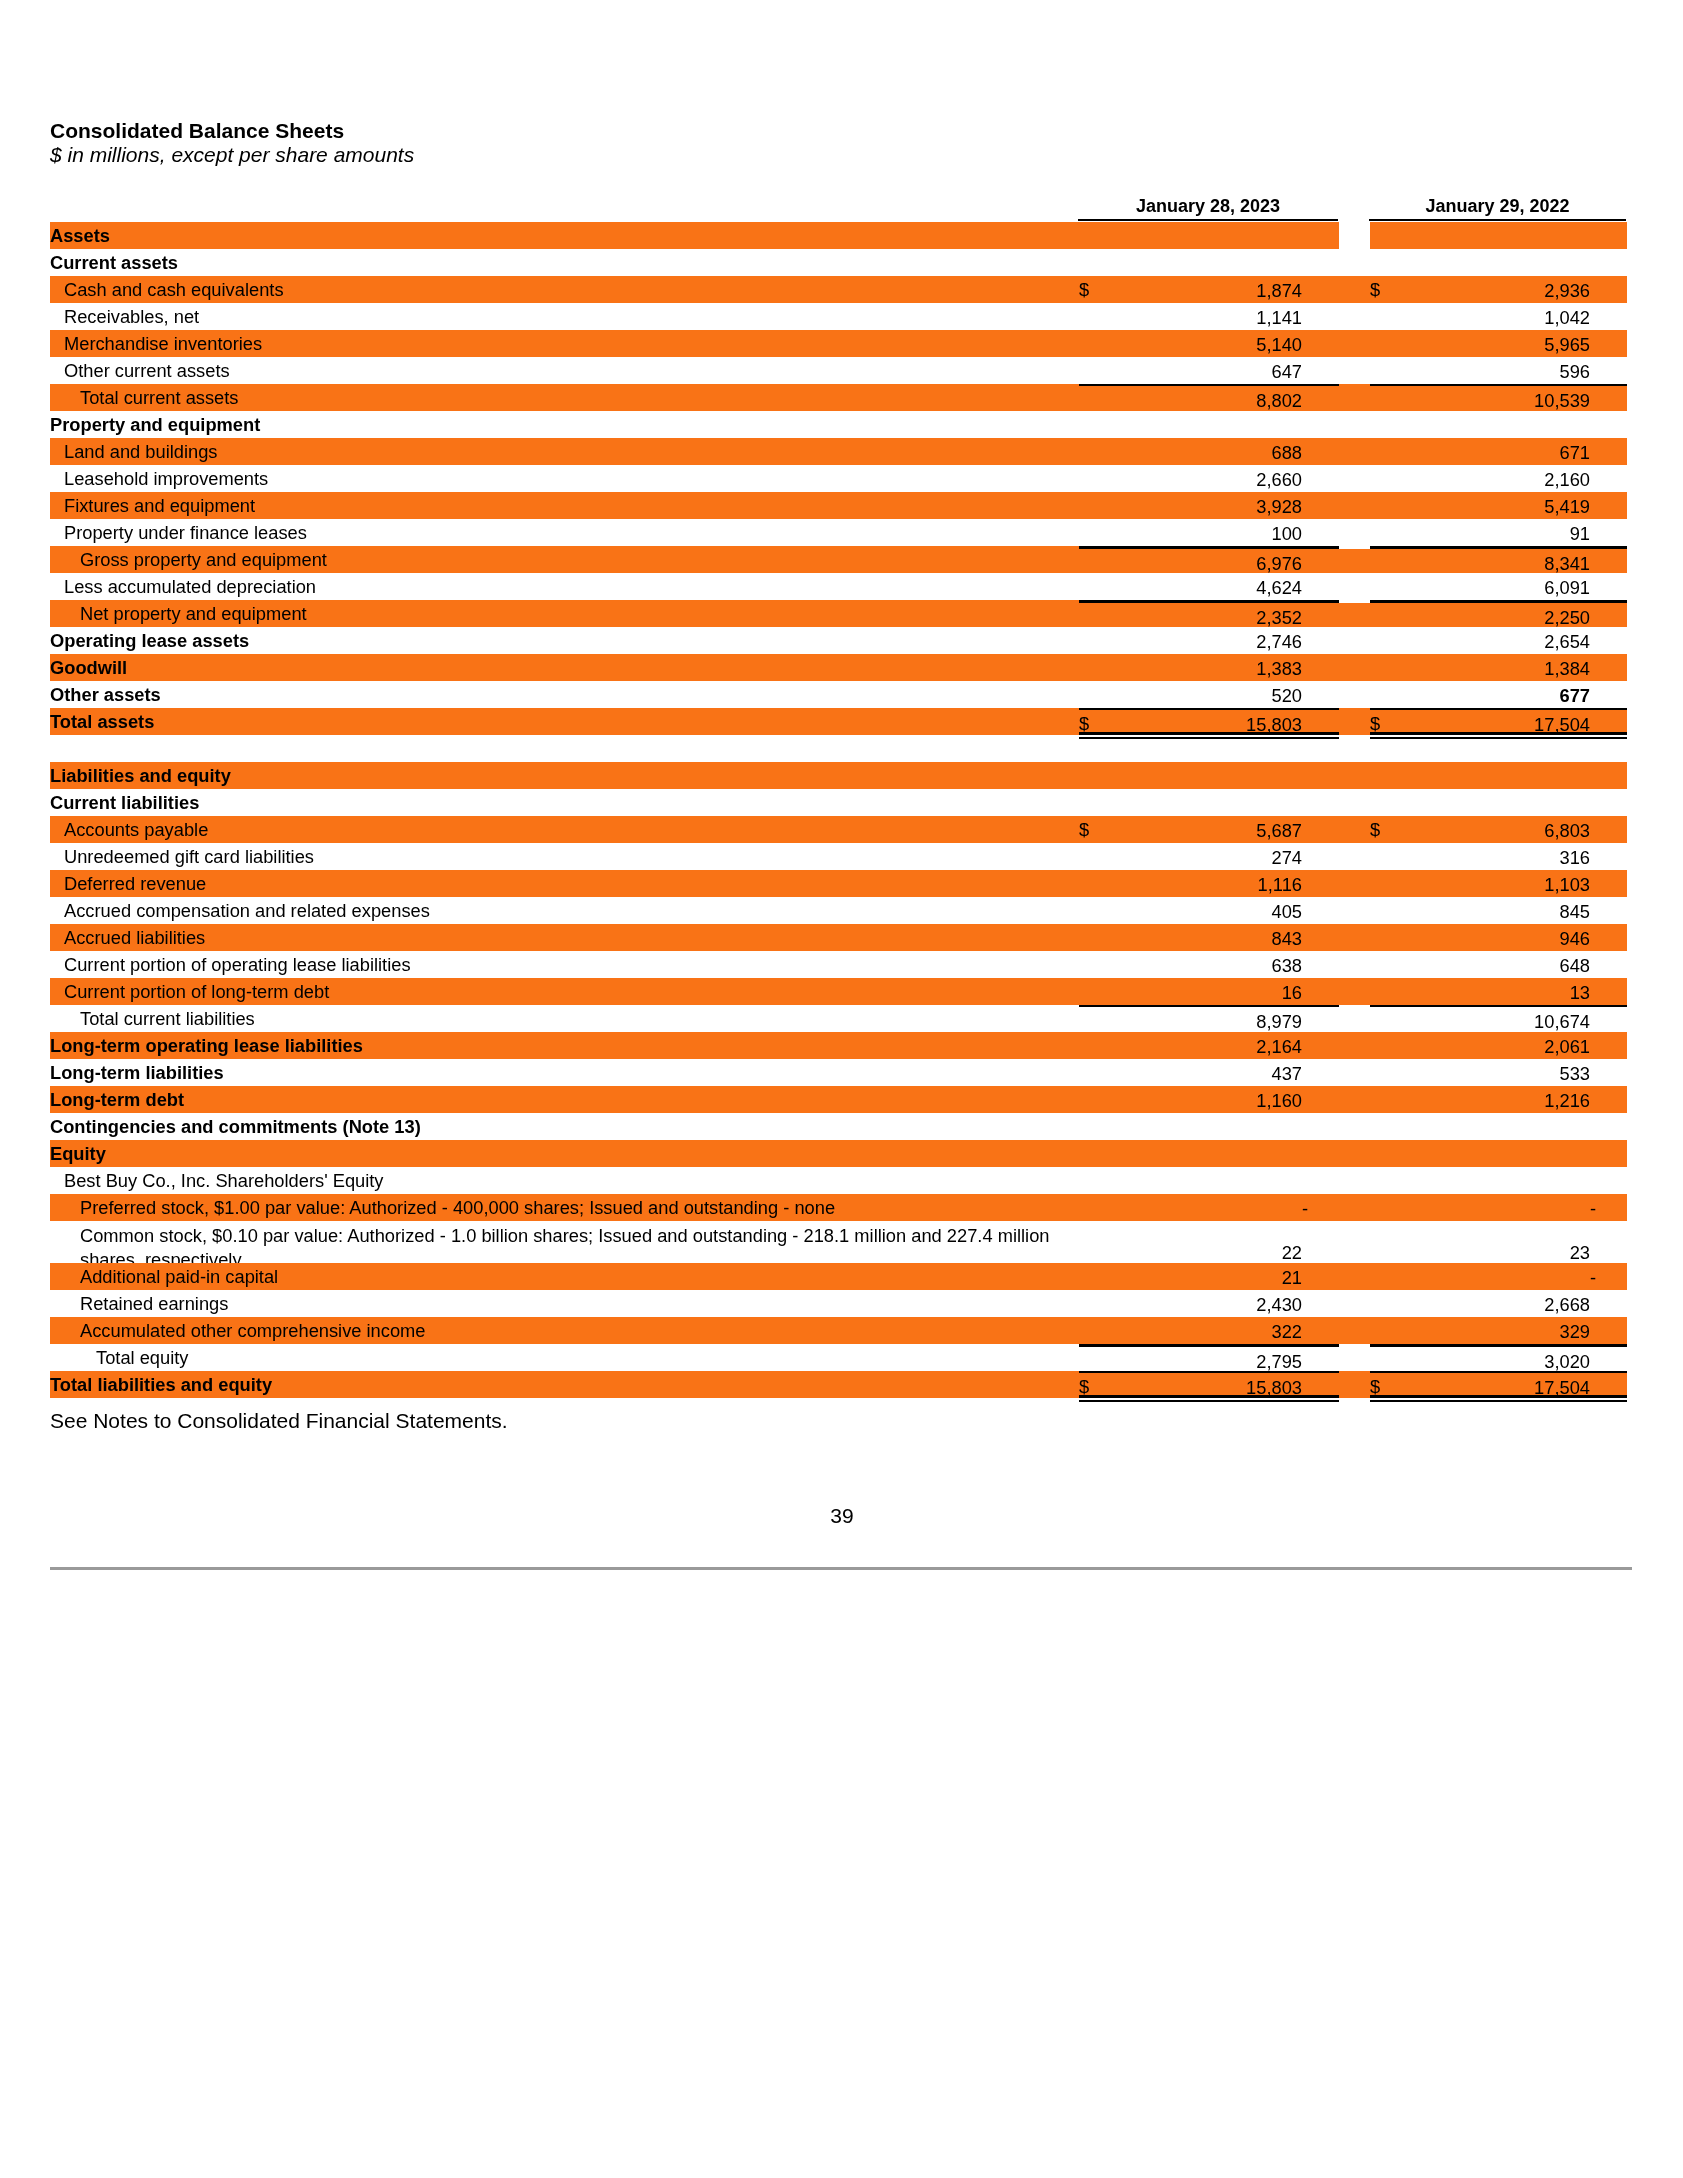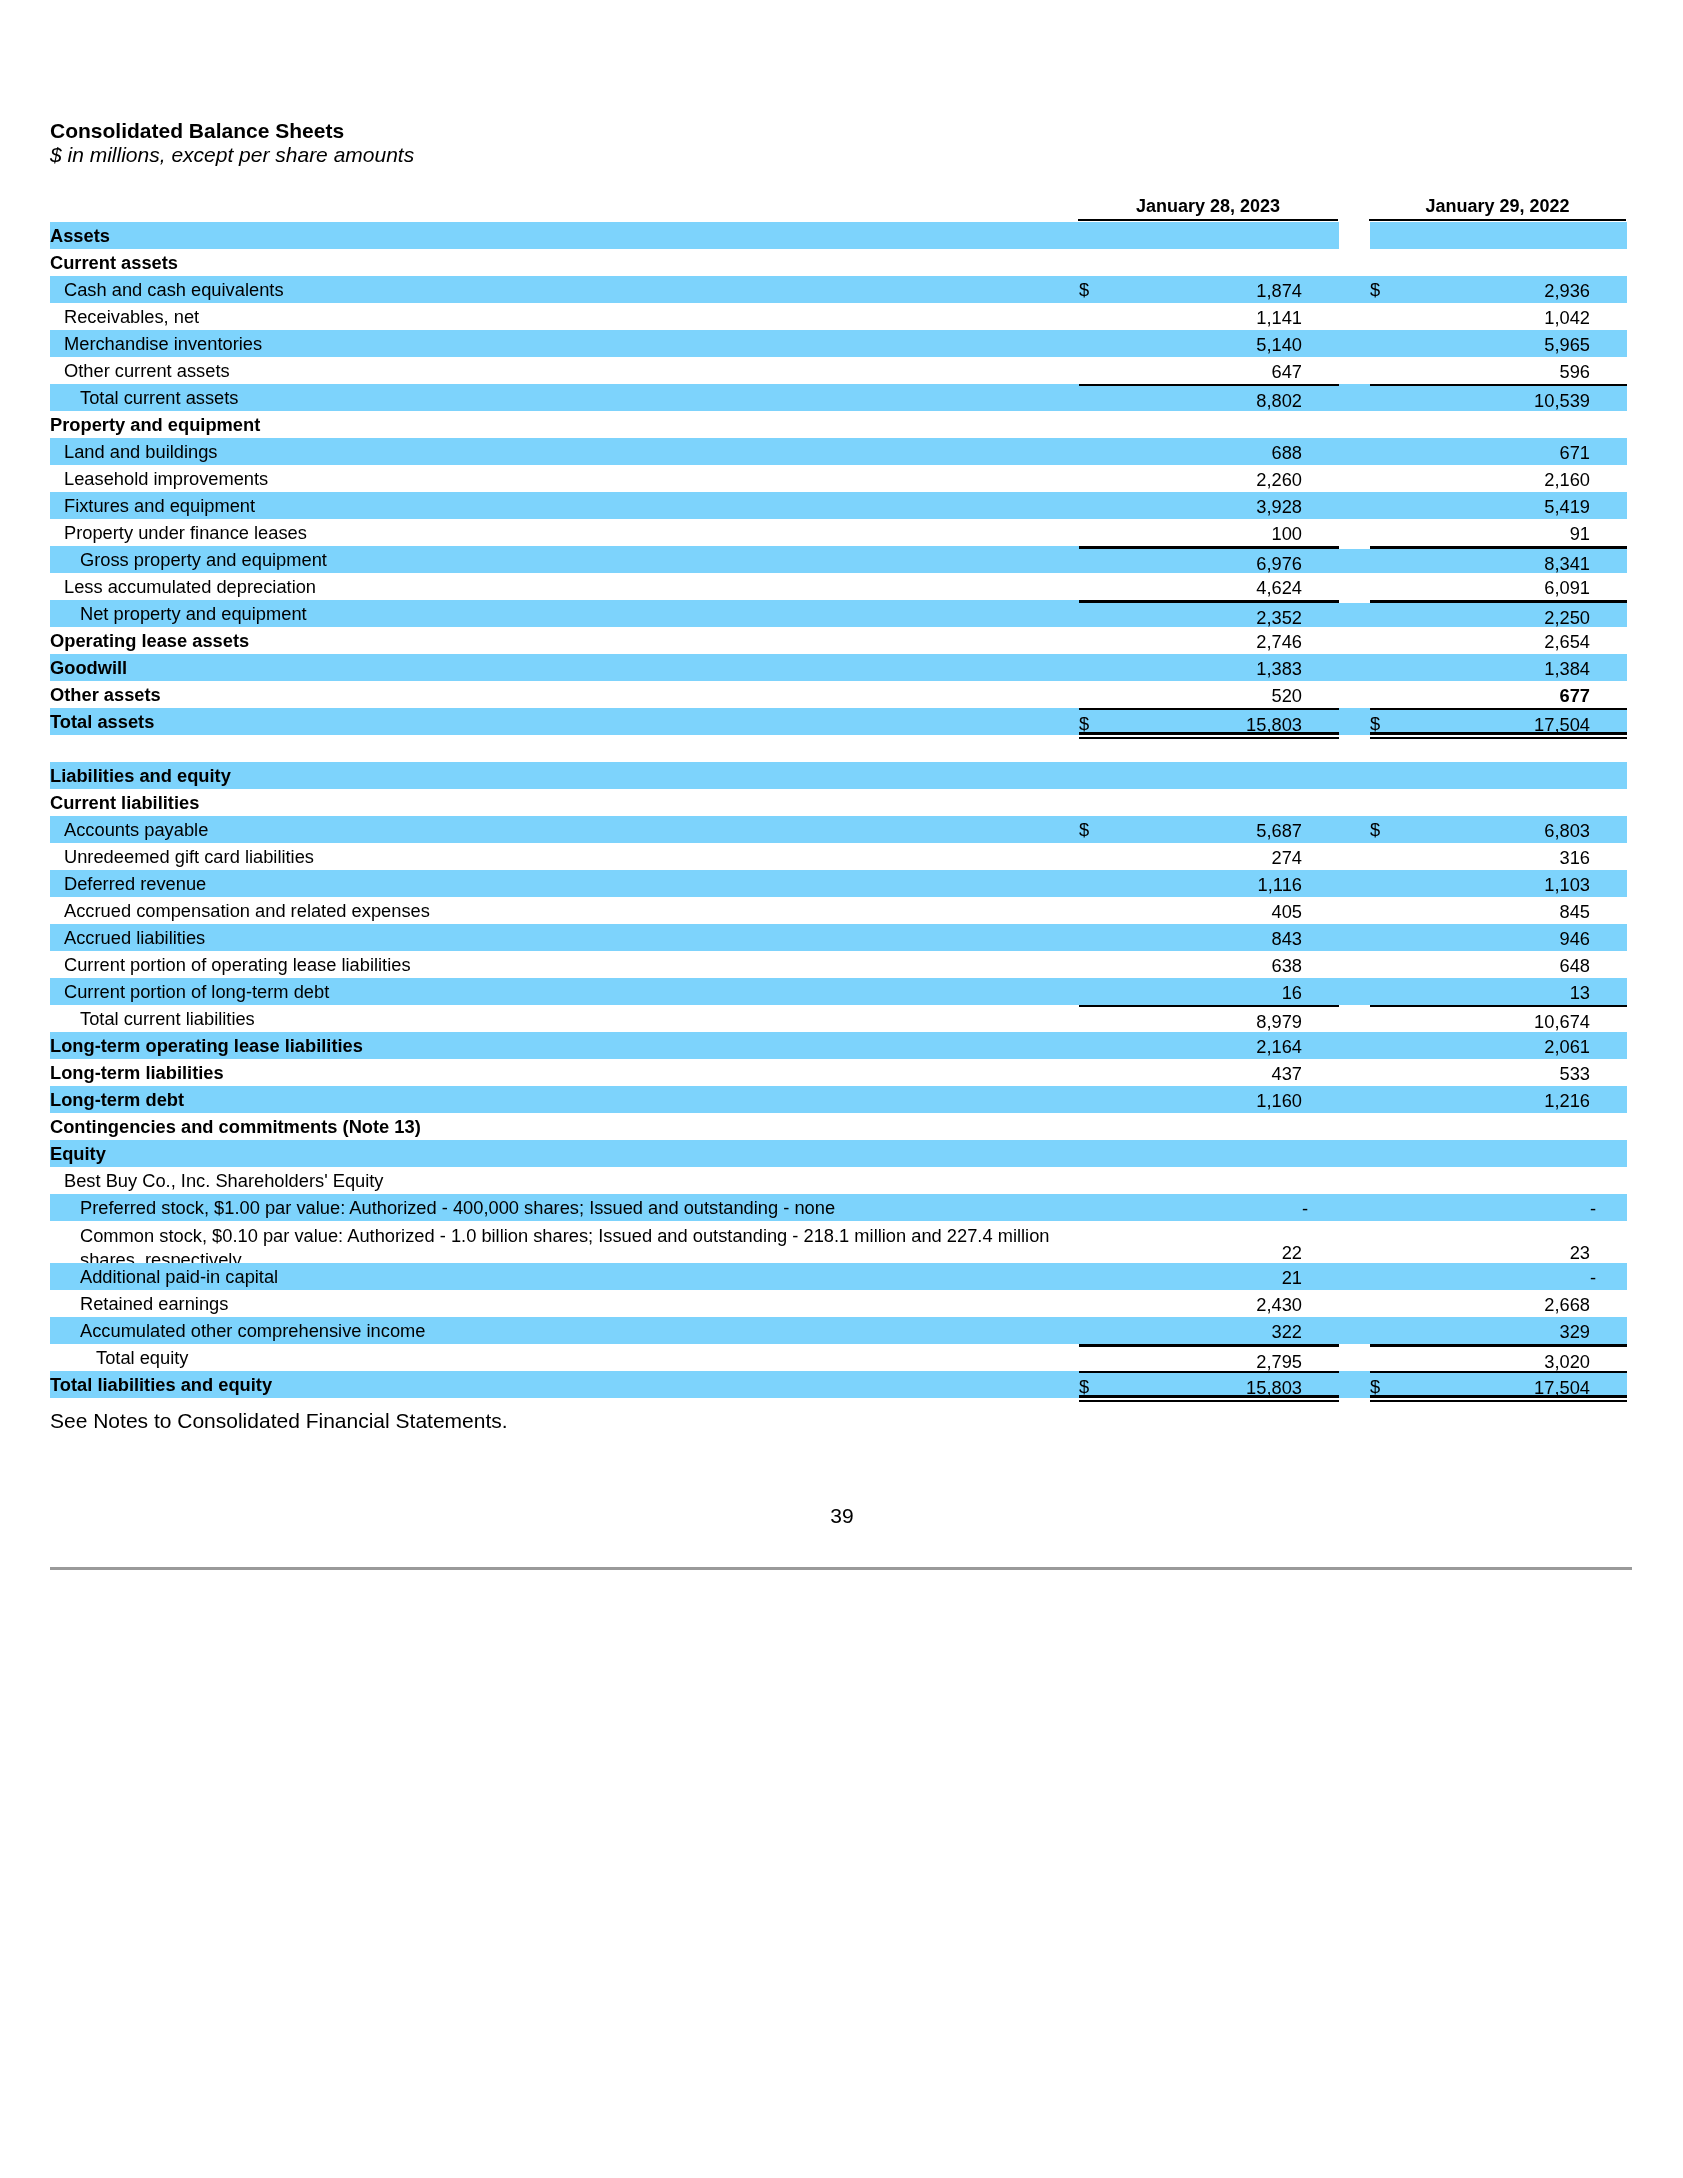--- a/index.html
+++ b/index.html
@@ -6,21 +6,21 @@
   body { width: 1683px; height: 2178px; position: relative; font-family: "Liberation Sans", sans-serif; color: #000; }
   .page { position: absolute; left: 0; top: 0; width: 1683px; height: 1681px; }
   .title { position: absolute; left: 50px; top: 119px; font-size: 21px; font-weight: bold; line-height: 24px; }
   .subtitle { position: absolute; left: 50px; top: 143px; font-size: 21px; font-style: italic; line-height: 24px; }
   .col-head { position: absolute; top: 194px; font-size: 18px; font-weight: bold; text-align: center; line-height: 24px; border-bottom: 2px solid #000; height: 25px; }
   .col-head.c1 { left: 1078px; width: 260px; }
   .col-head.c2 { left: 1369px; width: 257px; }
   .table { position: absolute; left: 50px; top: 222px; width: 1577px; }
   .row { position: relative; height: 27px; font-size: 18.3px; line-height: 27px; }
   .row.tall { height: 42px; }
-  .row.band { background: #7dd3fc; }
+  .row.band { background: #f97316; }
   .row.bold .label { font-weight: bold; }
   .label { position: absolute; left: 0; top: 0; white-space: nowrap; }
   .row.tall .label { white-space: normal; width: 1020px; line-height: 24px; top: 3px; }
   .l1 { left: 14px; } .l2 { left: 30px; } .l3 { left: 46px; }
   .cell { position: absolute; top: 0; height: 100%; }
   .cell.c1 { left: 1029px; width: 260px; }
   .cell.c2 { left: 1320px; width: 257px; }
   .cell.gap { left: 1289px; width: 31px; }
   .dollar { position: absolute; left: 0; top: 0; }
   .num { position: absolute; right: 37px; top: 1px; }
@@ -108,21 +108,21 @@
       <div class="cell c1">
           <span class="num">688</span>
         </div>
       <div class="cell c2">
           <span class="num">671</span>
         </div>
       </div>
     <div class="row">
         <span class="label l1">Leasehold improvements</span>
       <div class="cell c1">
-          <span class="num">2,260</span>
+          <span class="num">2,660</span>
         </div>
       <div class="cell c2">
           <span class="num">2,160</span>
         </div>
       </div>
     <div class="row band">
         <span class="label l1">Fixtures and equipment</span>
       <div class="cell c1">
           <span class="num">3,928</span>
         </div>

